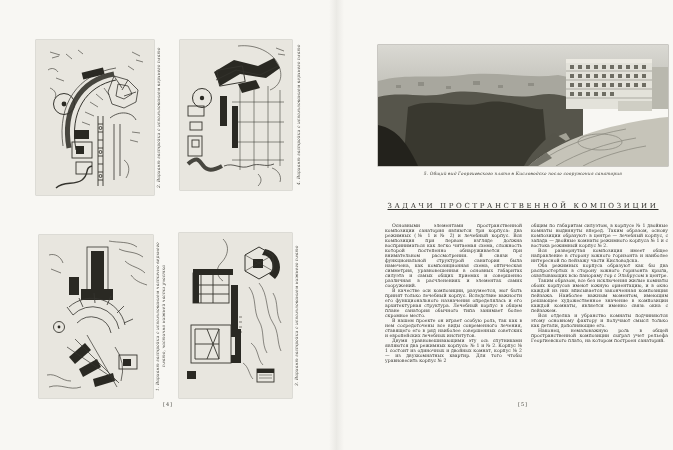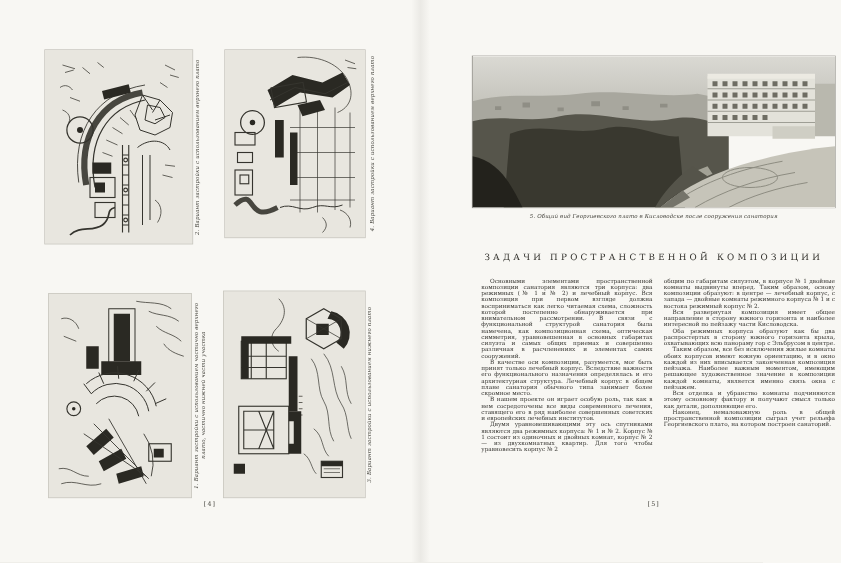--- a/index.html
+++ b/index.html
@@ -49,21 +49,21 @@
   
   .photo-fig{position:absolute;left:42px;top:45px;width:290px;margin:0;}
   .photo-frame{width:290px;height:121px;box-shadow:0 0 0 0.5px rgba(60,58,50,0.5);}
   .photo-caption{
     margin-top:5px;text-align:center;
     font-style:italic;font-size:4.4px;color:#45443d;letter-spacing:0.1px;
   }
   .section-heading{
     position:absolute;left:42px;top:202px;width:290px;margin:0;
     text-align:center;font-weight:normal;
-    font-size:7px;letter-spacing:2.6px;color:#32312c;
+    font-size:7px;letter-spacing:2.6px;color:#32312c;text-decoration:underline;
   }
   .cols{
     position:absolute;left:49px;top:223px;width:283px;height:180px;
     display:flex;gap:9px;
   }
   .col{width:137px;}
   .col p{
     margin:0;
     font-size:4.6px;line-height:5px;
     text-align:justify;

